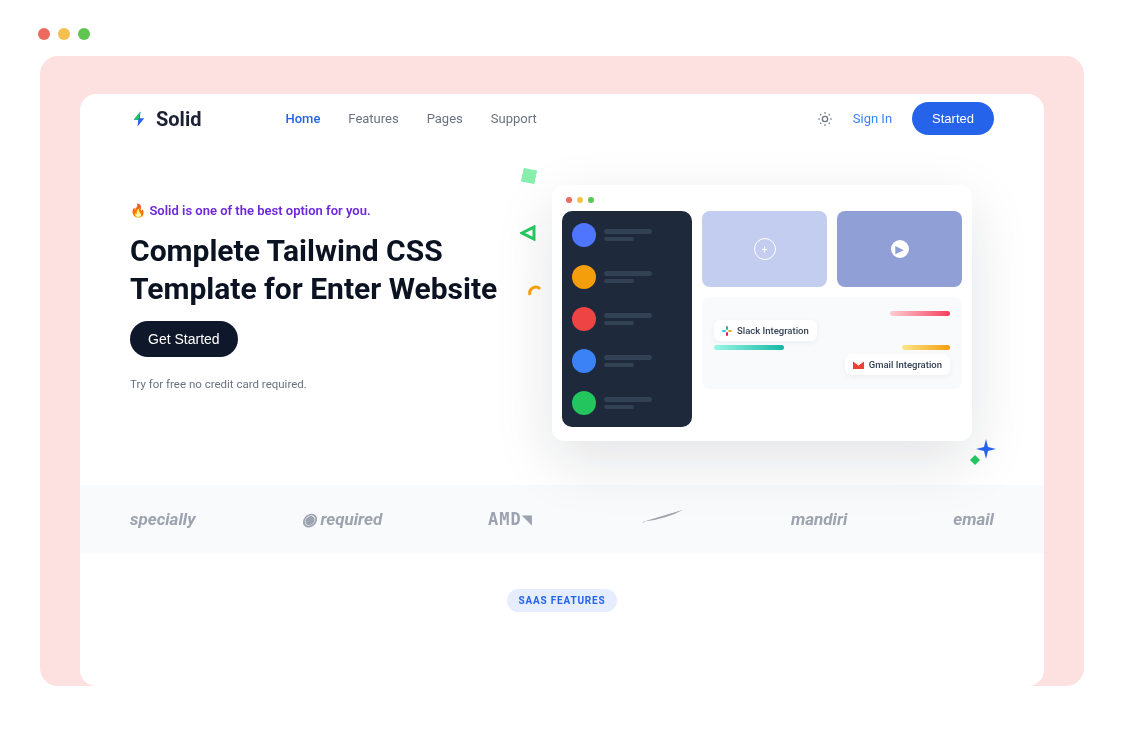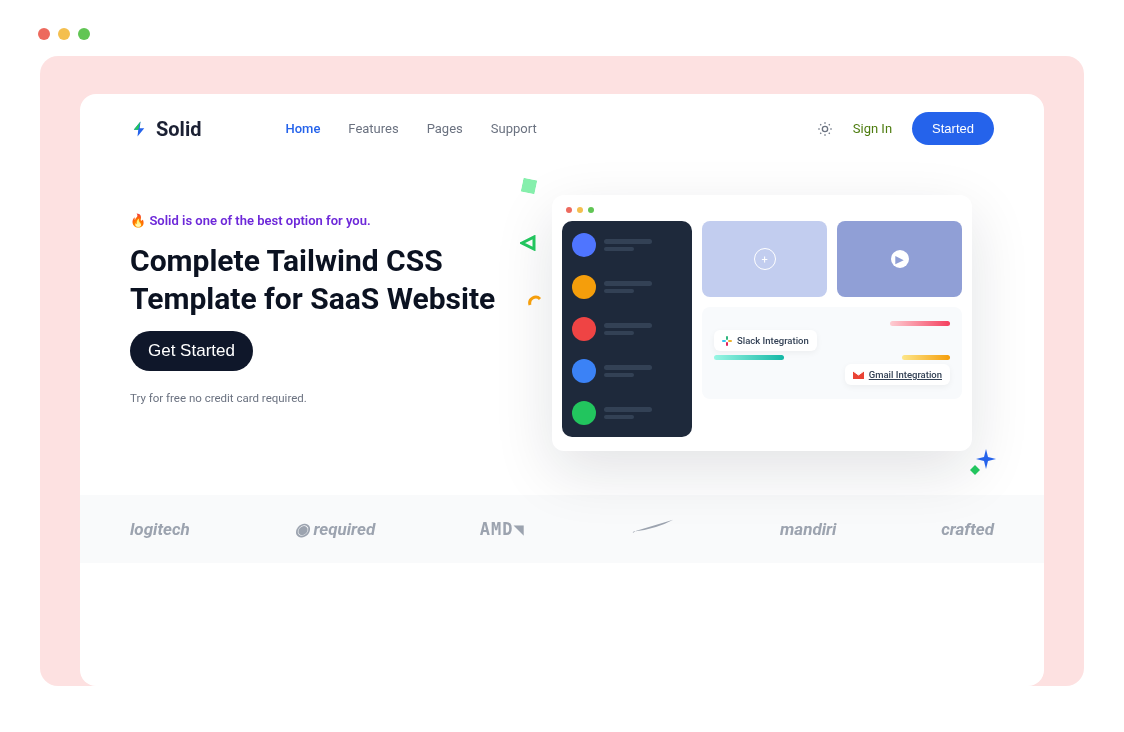--- a/index.html
+++ b/index.html
@@ -7,39 +7,39 @@
 
 .browser-dots { display: flex; gap: 8px; padding: 28px 38px 16px; }
 .dot { width: 12px; height: 12px; border-radius: 50%; }
 .dot-red { background: #ed6a5e; }
 .dot-yellow { background: #f4bf4f; }
 .dot-green { background: #61c554; }
 
 .outer { background: #fde1e1; border-radius: 18px; margin: 0 40px; height: 630px; padding: 38px 40px 0; overflow: hidden; }
 .inner { background: #fff; border-radius: 16px; height: 100%; overflow: hidden; position: relative; }
 
-.nav { display: flex; align-items: center; padding: 18px 50px 10px; }
+.nav { display: flex; align-items: center; padding: 8px 50px 10px; }
 .brand { display: flex; align-items: center; gap: 8px; font-weight: 700; font-size: 20px; color: #1b2033; }
 .logo-mark { width: 18px; height: 18px; }
 .nav-links { display: flex; gap: 28px; margin-left: 84px; font-size: 13px; }
 .nav-links a { text-decoration: none; color: #6b7280; cursor: pointer; }
 .nav-links a.active { color: #2563eb; font-weight: 500; }
 .nav-right { margin-left: auto; display: flex; align-items: center; gap: 20px; }
 .theme-toggle { width: 16px; height: 16px; color: #6b7280; cursor: pointer; }
-.signin { font-size: 13px; color: #4d7c0f; text-decoration: none; cursor: pointer; }
+.signin { font-size: 13px; color: #3b82f6; text-decoration: none; cursor: pointer; }
 .download { background: #2563eb; color: #fff; font-size: 13px; padding: 9px 20px; border-radius: 999px; border: none; cursor: pointer; font-weight: 500; }
 
 .hero { display: flex; padding: 34px 50px 0; gap: 30px; }
 .hero-left { flex: 0 0 370px; padding-top: 24px; }
 .eyebrow { font-size: 13px; font-weight: 600; color: #6d28d9; margin-bottom: 14px; }
 .h1 { font-size: 30px; font-weight: 700; color: #0b1221; line-height: 1.25; margin-bottom: 14px; position: relative; }
 .desc { font-size: 12.5px; color: #6b7280; line-height: 1.5; margin-bottom: 30px; max-width: 350px; }
 .email-row { display: flex; gap: 10px; margin-bottom: 20px; }
 .email-input { flex: 0 0 180px; border: 1px solid #e5e7eb; border-radius: 999px; padding: 10px 16px; font-size: 12.5px; outline: none; box-shadow: 0 1px 2px rgba(0,0,0,0.03); }
-.get-started { background: #0f172a; color: #fff; border: none; border-radius: 999px; padding: 10px 18px; font-size: 17px; font-weight: 500; cursor: pointer; }
+.get-started { background: #0f172a; color: #fff; border: none; border-radius: 999px; padding: 10px 18px; font-size: 14px; font-weight: 500; cursor: pointer; }
 .note { font-size: 11.5px; color: #6b7280; }
 
 .hero-right { flex: 1; position: relative; display: flex; justify-content: center; align-items: flex-start; padding-top: 6px; }
 .mock { width: 420px; background: #fff; border-radius: 12px; box-shadow: 0 20px 60px rgba(15,23,42,0.12); padding: 10px 10px 14px; position: relative; }
 .mock-dots { display: flex; gap: 5px; padding: 2px 4px 8px; }
 .mdot { width: 6px; height: 6px; border-radius: 50%; }
 .md-r { background: #ed6a5e; } .md-y { background: #f4bf4f; } .md-g { background: #61c554; }
 .mock-body { display: flex; gap: 10px; }
 .sidebar { background: #1e293b; border-radius: 10px; width: 130px; padding: 12px 10px; display: flex; flex-direction: column; gap: 18px; }
 .srow { display: flex; align-items: center; gap: 8px; }
@@ -56,21 +56,21 @@
 .plus-circle, .play-circle { width: 22px; height: 22px; border: 1px solid #fff; border-radius: 50%; display: flex; align-items: center; justify-content: center; color: #fff; font-size: 11px; }
 .play-circle { background: #fff; color: #909fd6; border: none; width: 18px; height: 18px; }
 
 .intbox { background: #f8fafc; border-radius: 8px; padding: 14px 12px; display: flex; flex-direction: column; gap: 4px; }
 .chip { background: #fff; border-radius: 6px; padding: 5px 8px; font-size: 9.5px; font-weight: 500; color: #334155; display: inline-flex; align-items: center; gap: 5px; box-shadow: 0 2px 6px rgba(0,0,0,0.05); align-self: flex-start; }
 .bar { height: 5px; border-radius: 4px; }
 .bar-row { display: flex; justify-content: space-between; gap: 10px; }
 .b-red { background: linear-gradient(90deg,#fecdd3,#f43f5e); width: 60px; }
 .b-teal { background: linear-gradient(90deg,#99f6e4,#14b8a6); width: 70px; }
 .b-yellow { background: linear-gradient(90deg,#fde68a,#f59e0b); width: 48px; }
-.chip-right { align-self: flex-end; text-decoration: underline; }
+.chip-right { align-self: flex-end; }
 
 .shape { position: absolute; }
 .sh-tri { left: -32px; top: 40px; color: #22c55e; }
 .sh-arc { left: -24px; top: 98px; color: #f59e0b; }
 .sh-sq { left: -30px; top: -16px; transform: rotate(12deg); color: #22c55e; }
 .sh-star { right: -24px; bottom: -18px; color: #2563eb; }
 .sh-dia { right: -8px; bottom: -24px; color: #22c55e; }
 
 .clients { background: #f9fafb; margin-top: 44px; padding: 22px 50px; display: flex; justify-content: space-between; align-items: center; }
 .client { color: #9ca3af; font-weight: 700; font-size: 17px; font-style: italic; }
@@ -113,21 +113,21 @@
           </svg>
         <a class="signin">Sign In</a>
         <button class="download">Started</button>
       </div>
     </nav>
 
     <div class="hero">
       <div class="hero-left">
         <div class="eyebrow">🔥 Solid is one of the best option for you.</div>
         <h1 class="h1">
-          <span>Complete Tailwind CSS Template for SaaS Website</span>
+          <span>Complete Tailwind CSS Template for Enter Website</span>
         </h1>
         <div class="email-row">
           <button class="get-started">Get Started</button>
         </div>
         <div class="note">Try for free no credit card required.</div>
       </div>
 
       <div class="hero-right">
         <div class="mock">
           <svg class="shape sh-sq" width="14" height="14">
@@ -223,25 +223,28 @@
                   <span>Gmail Integration</span>
                 </div>
               </div>
             </div>
           </div>
         </div>
       </div>
     </div>
 
     <div class="clients">
-      <div class="client">logitech</div>
+      <div class="client">specially</div>
       <div class="client">◉ <span>required</span></div>
       <div class="client amd"><span>AMD</span>◥</div>
       <div class="client swoosh"><svg viewBox="0 0 50 20">
             <path d="M5 15 Q2 18 8 14 L48 2 Q30 12 5 15 Z" fill="#9ca3af"></path>
           </svg></div>
       <div class="client">mandiri</div>
-      <div class="client">crafted</div>
+      <div class="client">email</div>
     </div>
 
+    <div class="features-tag">
+      <span class="ftag">SAAS FEATURES</span>
+    </div>
 
   </div>
 </div>
 
 </body></html>

